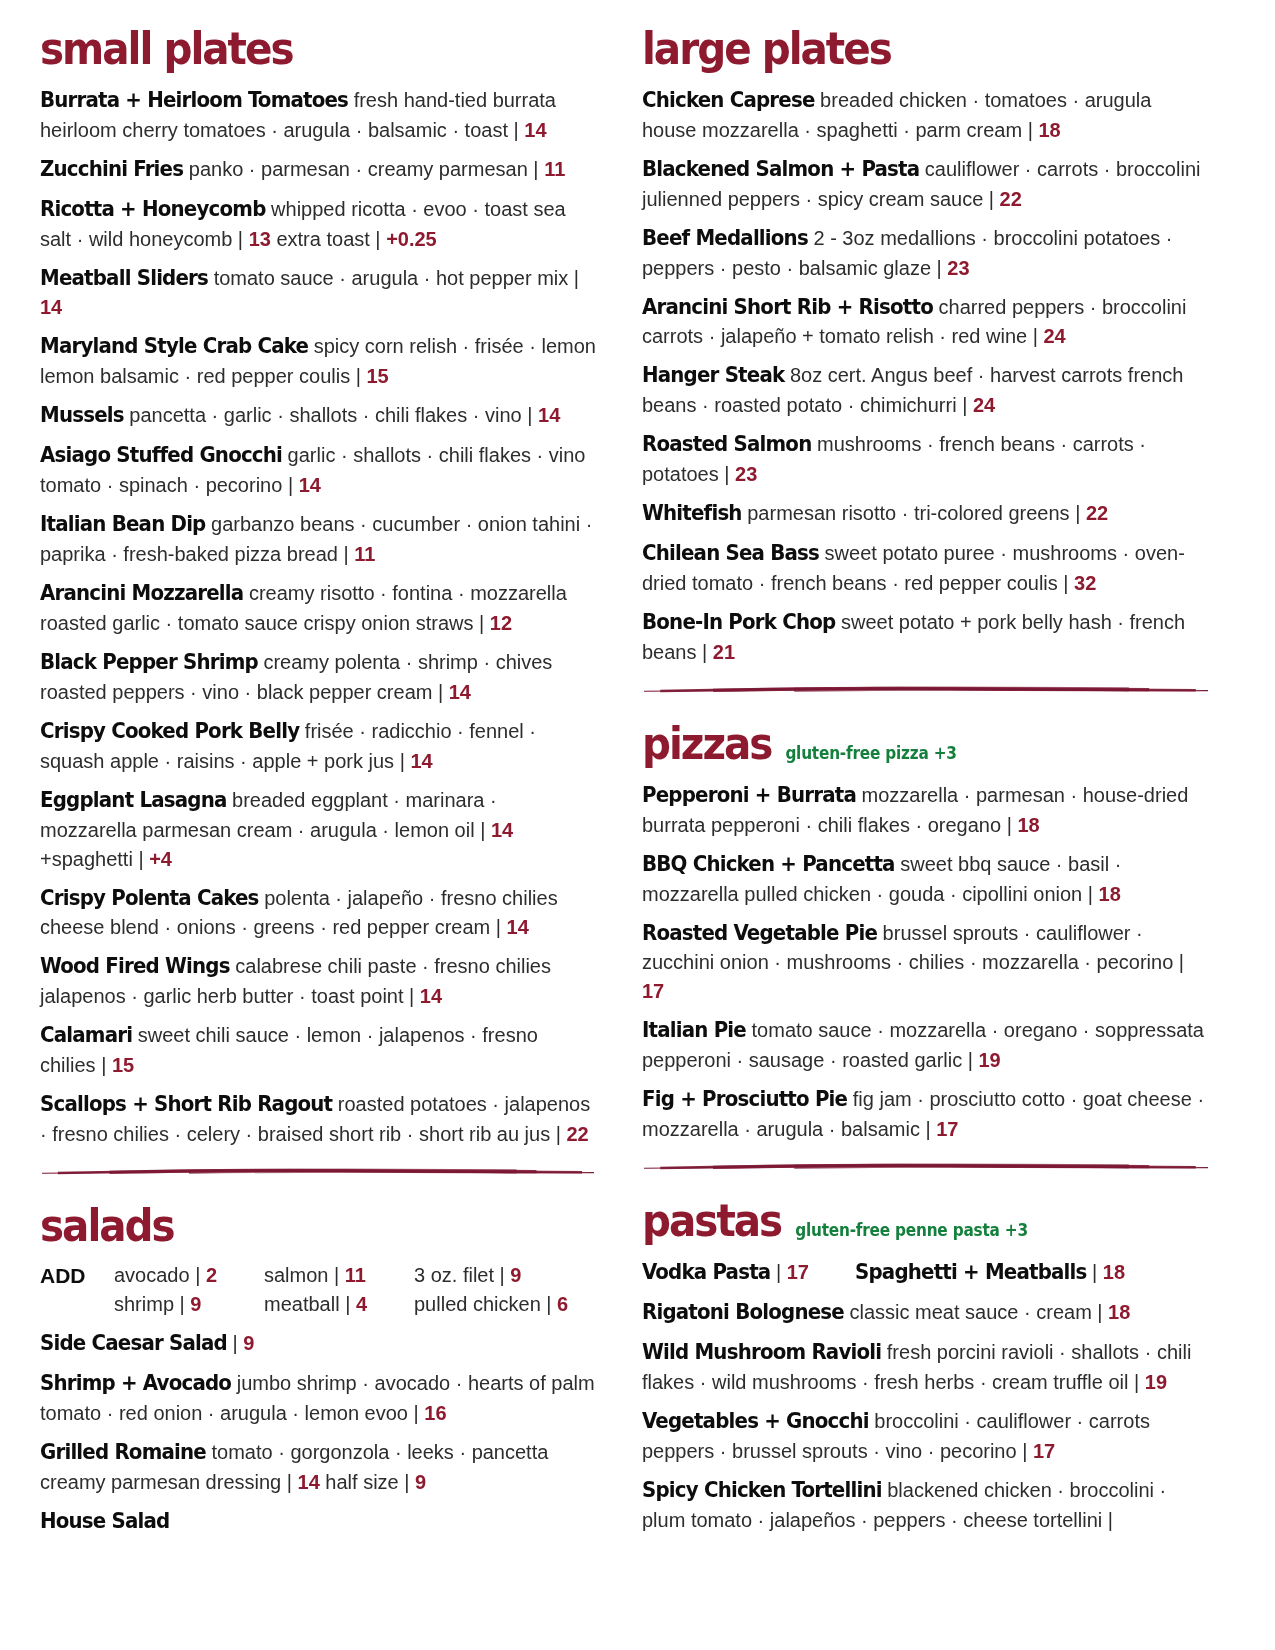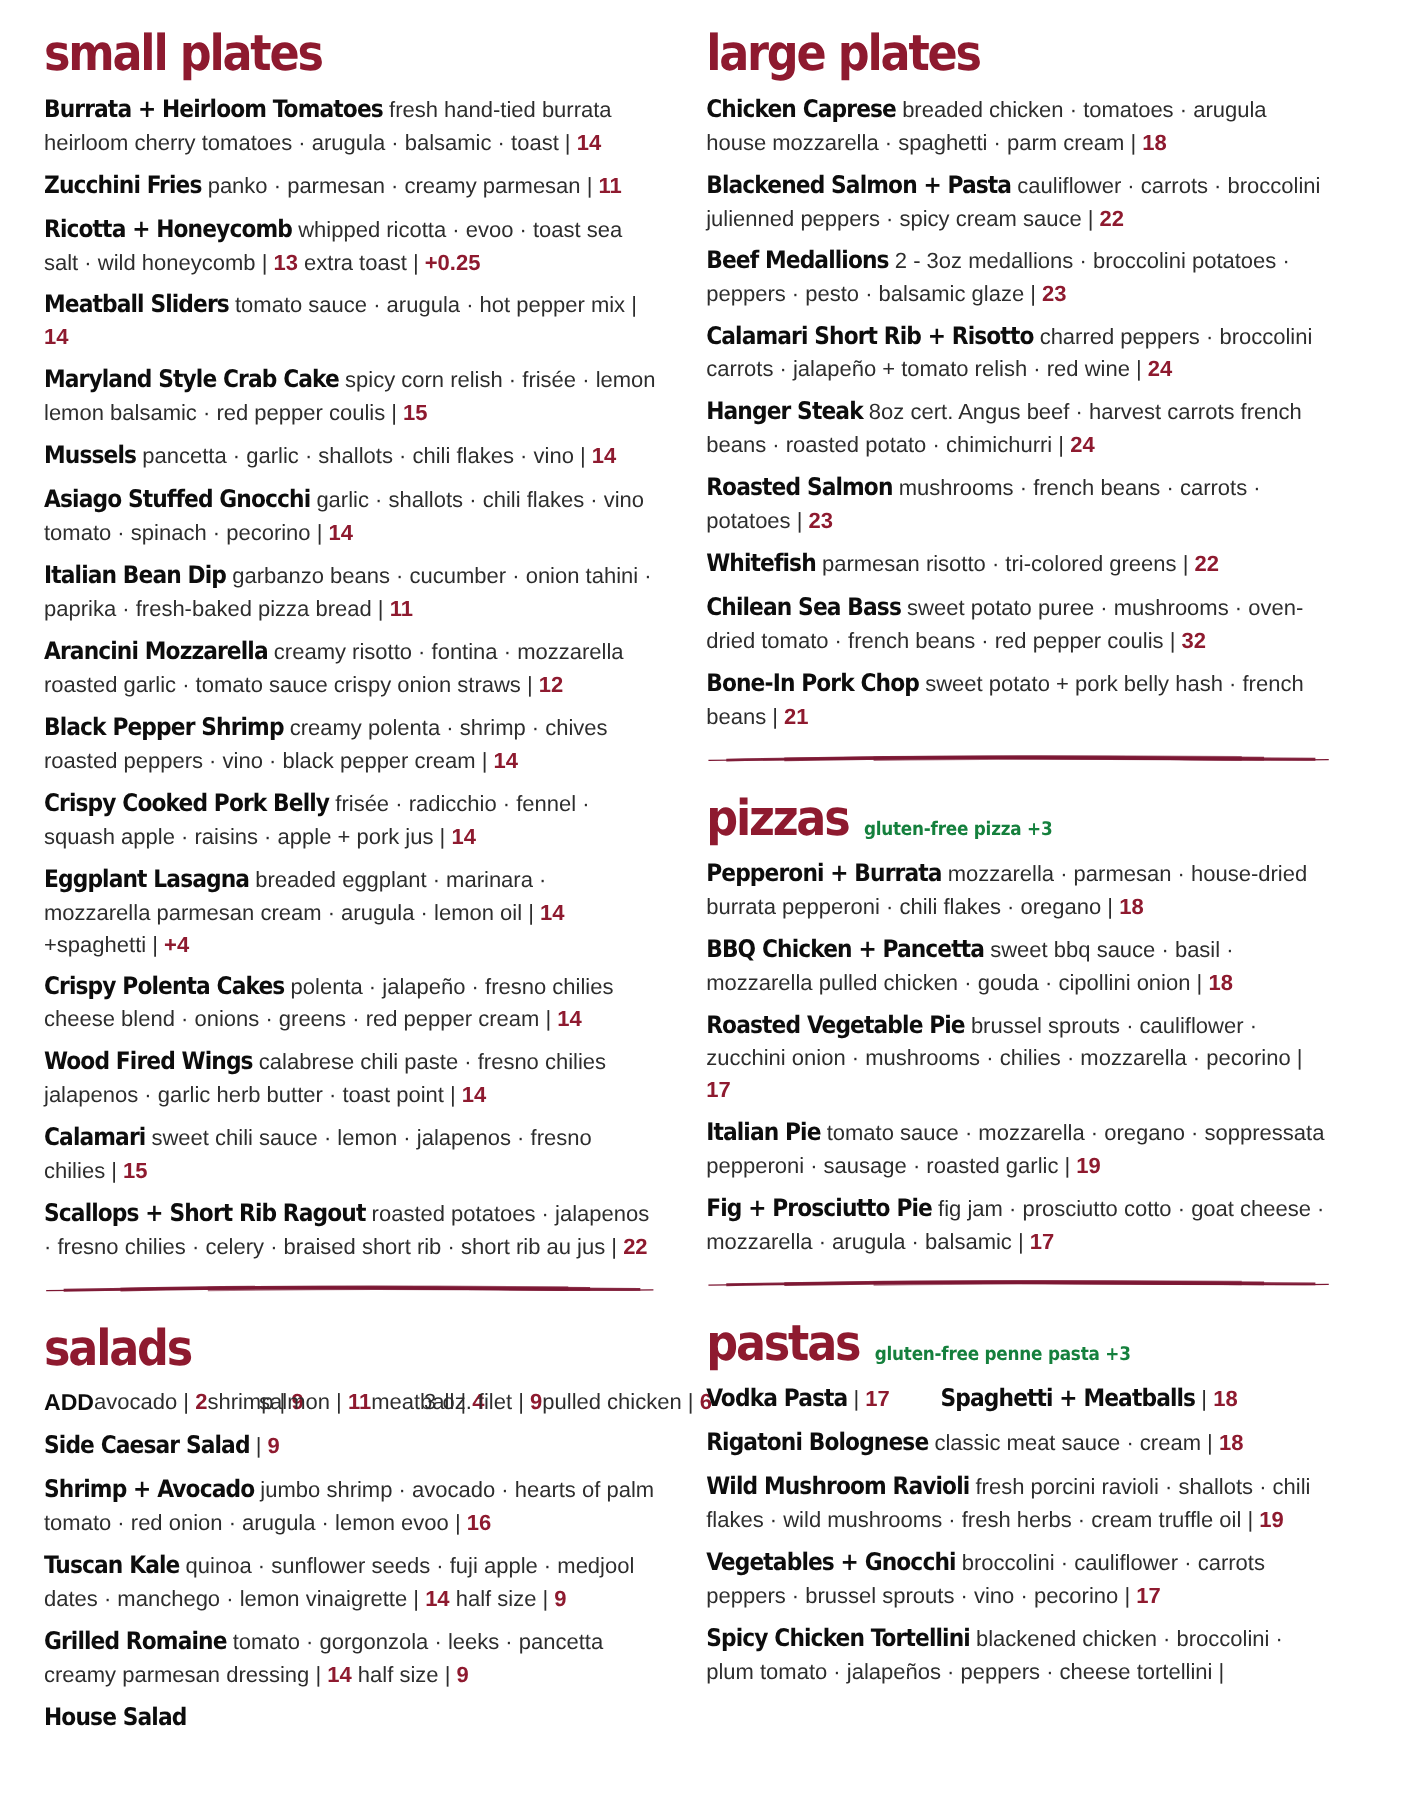--- a/index.html
+++ b/index.html
@@ -34,21 +34,21 @@
     font-size:22px;font-weight:700;color:var(--ink);letter-spacing:-0.8px;
   }
   .seg-d{color:var(--desc);}
   .seg-p{font-weight:700;color:var(--maroon);}
   .seg-bs{font-size:17px;font-weight:700;color:#15803d;letter-spacing:-0.2px;}
 
   .pair .pair-left{display:inline-block;min-width:213px;}
 
   .add-grid{display:flex;margin:0 0 8px 0;font-size:20px;line-height:1.45;}
   .add-label{width:74px;font-weight:700;font-size:21px;color:var(--ink);}
-  .add-col{display:flex;flex-direction:row;width:150px;}
+  .add-col{display:flex;flex-direction:column;width:150px;}
   .add-col:last-child{width:auto;}
   .add-line{white-space:nowrap;}
 
   .divider{margin:18px 0 26px 0;height:10px;}
   .divider svg{display:block;width:100%;height:10px;}
 </style>
 </head>
 <body>
 
 <div class="page">
@@ -92,32 +92,31 @@
             <span class="add-line"><span class="seg-d">salmon | </span><span class="seg-p">11</span></span>
             <span class="add-line"><span class="seg-d">meatball | </span><span class="seg-p">4</span></span>
           </span>
           <span class="add-col">
             <span class="add-line"><span class="seg-d">3 oz. filet | </span><span class="seg-p">9</span></span>
             <span class="add-line"><span class="seg-d">pulled chicken | </span><span class="seg-p">6</span></span>
           </span>
         </div>
         <p class="item"><span class="seg-n">Side Caesar Salad</span><span class="seg-d"> | </span><span class="seg-p">9</span></p>
         <p class="item"><span class="seg-n">Shrimp + Avocado</span><span class="seg-d"> jumbo shrimp · avocado · hearts of palm tomato · red onion · arugula · lemon evoo | </span><span class="seg-p">16</span></p>
-        <p class="item"><span class="seg-n">Tuscan Kale</span><span class="seg-d"> quinoa · sunflower seeds · fuji apple · medjool dates · manchego · lemon vinaigrette | </span><span class="seg-p">14</span><span class="seg-d">   half size | </span><span class="seg-p">9</span></p>
         <p class="item"><span class="seg-n">Grilled Romaine</span><span class="seg-d"> tomato · gorgonzola · leeks · pancetta creamy parmesan dressing | </span><span class="seg-p">14</span><span class="seg-d">   half size | </span><span class="seg-p">9</span></p>
         <p class="item"><span class="seg-n">House Salad</span></p>
       </section>
     </div>
   <div class="col" id="col-right">
       <section>
         <h2><span class="title-text">large plates</span></h2>
         <p class="item"><span class="seg-n">Chicken Caprese</span><span class="seg-d"> breaded chicken · tomatoes · arugula house mozzarella · spaghetti · parm cream | </span><span class="seg-p">18</span></p>
         <p class="item"><span class="seg-n">Blackened Salmon + Pasta</span><span class="seg-d"> cauliflower · carrots · broccolini julienned peppers · spicy cream sauce | </span><span class="seg-p">22</span></p>
         <p class="item"><span class="seg-n">Beef Medallions</span><span class="seg-d"> 2 - 3oz medallions · broccolini potatoes · peppers · pesto · balsamic glaze | </span><span class="seg-p">23</span></p>
-        <p class="item"><span class="seg-n">Calamari Short Rib + Risotto</span><span class="seg-d"> charred peppers · broccolini carrots · jalapeño + tomato relish · red wine | </span><span class="seg-p">24</span></p>
+        <p class="item"><span class="seg-n">Arancini Short Rib + Risotto</span><span class="seg-d"> charred peppers · broccolini carrots · jalapeño + tomato relish · red wine | </span><span class="seg-p">24</span></p>
         <p class="item"><span class="seg-n">Hanger Steak</span><span class="seg-d"> 8oz cert. Angus beef · harvest carrots french beans · roasted potato · chimichurri | </span><span class="seg-p">24</span></p>
         <p class="item"><span class="seg-n">Roasted Salmon</span><span class="seg-d"> mushrooms · french beans · carrots · potatoes | </span><span class="seg-p">23</span></p>
         <p class="item"><span class="seg-n">Whitefish</span><span class="seg-d"> parmesan risotto · tri-colored greens | </span><span class="seg-p">22</span></p>
         <p class="item"><span class="seg-n">Chilean Sea Bass</span><span class="seg-d"> sweet potato puree · mushrooms · oven-dried tomato · french beans · red pepper coulis | </span><span class="seg-p">32</span></p>
         <p class="item"><span class="seg-n">Bone-In Pork Chop</span><span class="seg-d"> sweet potato + pork belly hash · french beans | </span><span class="seg-p">21</span></p>
       </section>
       <div class="divider">
         <svg viewBox="0 0 560 10" preserveAspectRatio="none">
           <path d="M2 6.2 Q 90 5.4 180 4.4 T 380 4.8 T 558 5.6" stroke="#7c1733" stroke-width="1.1" fill="none"></path>
           <path d="M18 6 Q 140 3.4 260 3.8 T 470 4.8 L 546 5.2" stroke="#7c1733" stroke-width="2.6" fill="none" opacity="0.92"></path>

